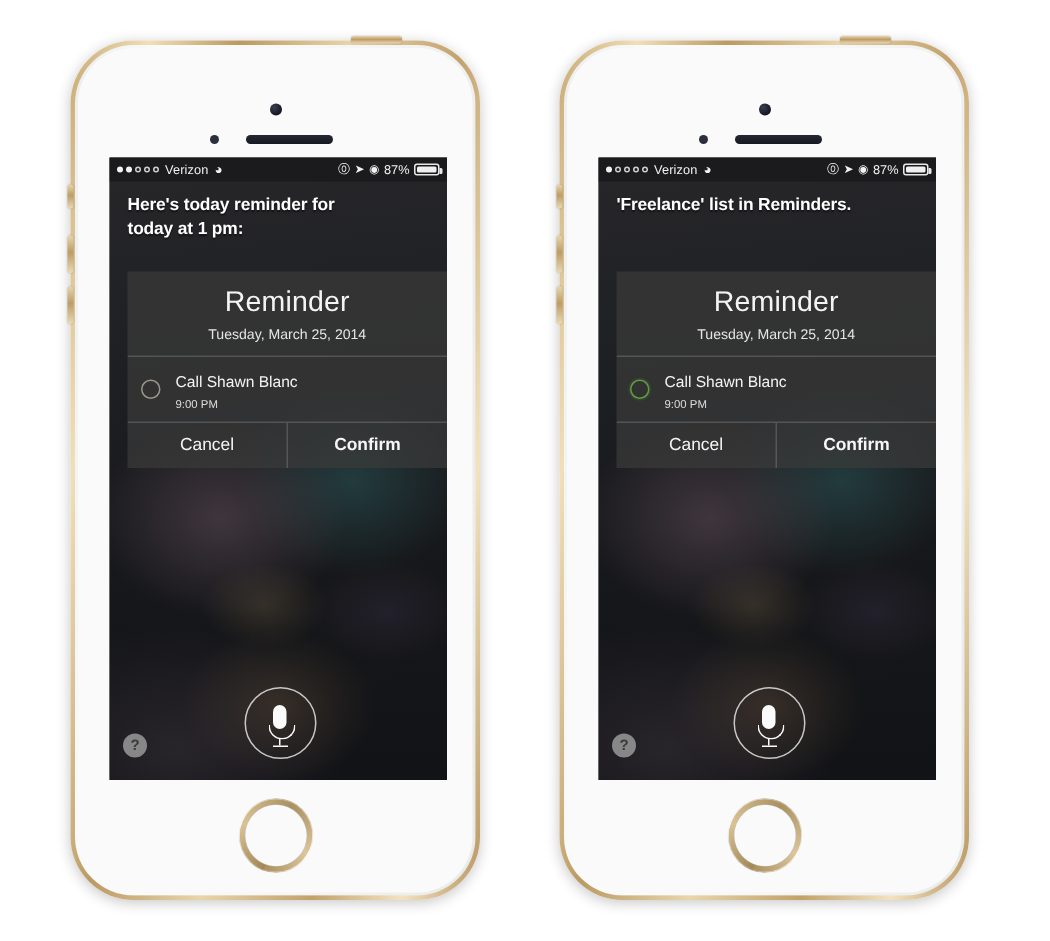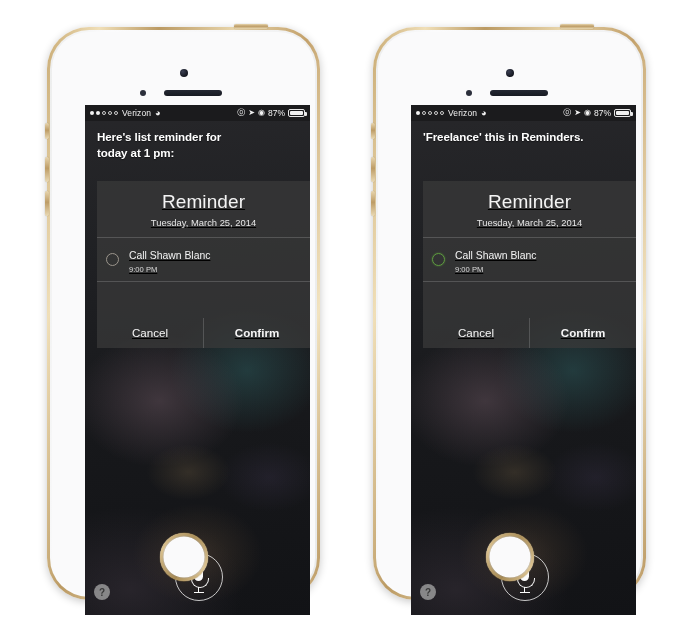--- a/index.html
+++ b/index.html
@@ -53,21 +53,21 @@
     background:#fafafb;
     box-shadow:inset 0 0 0 2.5px #d8bd87,
                inset 0 0 0 3.5px rgba(145,116,62,.45);}
   .home::after{content:"";position:absolute;inset:-1px;border-radius:50%;
     background:conic-gradient(from 200deg,rgba(120,92,40,.55),rgba(255,247,228,.1) 25%,rgba(120,92,40,.45) 52%,rgba(255,250,235,.15) 78%,rgba(130,100,45,.5));
     -webkit-mask:radial-gradient(circle,transparent 0 20px,#000 21px 25px,transparent 26px);
             mask:radial-gradient(circle,transparent 0 20px,#000 21px 25px,transparent 26px);}
 
   
   .screen{
-    position:absolute;left:38px;top:78px;width:225px;height:510px;
+    position:absolute;left:26px;top:78px;width:225px;height:415px;
     background:#111113;overflow:hidden;
   }
   .wall{
     position:absolute;inset:0;
     background:
       radial-gradient(120px 95px at 33% 58%, rgba(96,78,88,.55), transparent 70%),
       radial-gradient(110px 90px at 72% 52%, rgba(42,86,88,.55), transparent 70%),
       radial-gradient(90px 70px at 50% 88%, rgba(88,70,52,.45), transparent 72%),
       radial-gradient(150px 110px at 20% 95%, rgba(60,52,62,.5), transparent 75%),
       linear-gradient(175deg,#27272a 0%,#1f2023 30%,#17181b 62%,#121316 100%);
@@ -108,36 +108,35 @@
     color:#ffffff;font-size:11.6px;font-weight:bold;line-height:1.38;
     letter-spacing:-.1px;text-shadow:0 1px 1px rgba(0,0,0,.5);
   }
   .reply .l2{display:block;}
 
   
   .card{
     position:absolute;left:12px;right:0px;top:76px;
     background:rgba(58,58,58,.72);
     overflow:hidden;
-    text-decoration:underline;
   }
   .card-head{padding:11px 0 9px;text-align:center;}
   .card-title{color:#f4f4f4;font-size:19px;font-weight:300;line-height:1.1;letter-spacing:.1px;}
   .card-date{color:#e6e6e6;font-size:9.4px;margin-top:4px;}
   .divider{height:1px;background:rgba(255,255,255,.17);}
   .task{display:flex;align-items:center;padding:7px 0 7px 9px;min-height:28px;box-sizing:border-box;}
   .bullet{width:13px;height:13px;border-radius:50%;box-sizing:border-box;flex:0 0 auto;}
   .bullet.grey{border:1.4px solid #9b958c;}
   .bullet.green{border:1.6px solid #5f9e3f;box-shadow:0 0 2px rgba(110,190,70,.5);}
   .task-txt{margin-left:10px;}
   .task-name{color:#f3f3f3;font-size:10.4px;line-height:1.2;text-align:center;}
   .task-time{color:#dcdcdc;font-size:7.6px;margin-top:2px;}
   .actions{display:flex;}
   .action{
-    flex:1;text-align:center;padding:8px 0 9px;color:#f6f6f6;font-size:11.6px;margin-top:36px;
+    flex:1;text-align:center;padding:8px 0 9px;color:#f6f6f6;font-size:11.6px;
   }
   .action.confirm{font-weight:bold;border-left:1px solid rgba(255,255,255,.17);}
 
   
   .mic{
     position:absolute;left:50%;bottom:14px;width:46px;height:46px;margin-left:-23px;
     border:1.2px solid rgba(235,235,235,.82);border-radius:50%;
   }
   .mic .stem{position:absolute;left:50%;top:11px;margin-left:-4.5px;width:9px;height:16px;border-radius:5px;background:#fbfbfb;}
   .mic .arc{position:absolute;left:50%;top:24px;margin-left:-8px;width:16px;height:9px;
@@ -190,21 +189,21 @@
           <span class="ic rot">◉</span>
           <span>87%</span>
           <span class="battery">
             <span class="fill"></span>
               <span class="cap"></span>
           </span>
         </span>
       </div>
 
       <div class="reply">
-        <span class="l1">Here's list reminder for</span>
+        <span class="l1">Here's today reminder for</span>
         <span class="l2">today at 1 pm:</span>
       </div>
 
       <div class="card">
         <div class="card-head">
           <div class="card-title">Reminder</div>
           <div class="card-date">Tuesday, March 25, 2014</div>
         </div>
         <div class="divider"></div>
         <div class="task">
@@ -267,21 +266,21 @@
           <span class="ic rot">◉</span>
           <span>87%</span>
           <span class="battery">
             <span class="fill"></span>
               <span class="cap"></span>
           </span>
         </span>
       </div>
 
       <div class="reply">
-        <span class="l2">'Freelance' this in Reminders.</span>
+        <span class="l2">'Freelance' list in Reminders.</span>
       </div>
 
       <div class="card">
         <div class="card-head">
           <div class="card-title">Reminder</div>
           <div class="card-date">Tuesday, March 25, 2014</div>
         </div>
         <div class="divider"></div>
         <div class="task">
           <span class="bullet green"></span>

